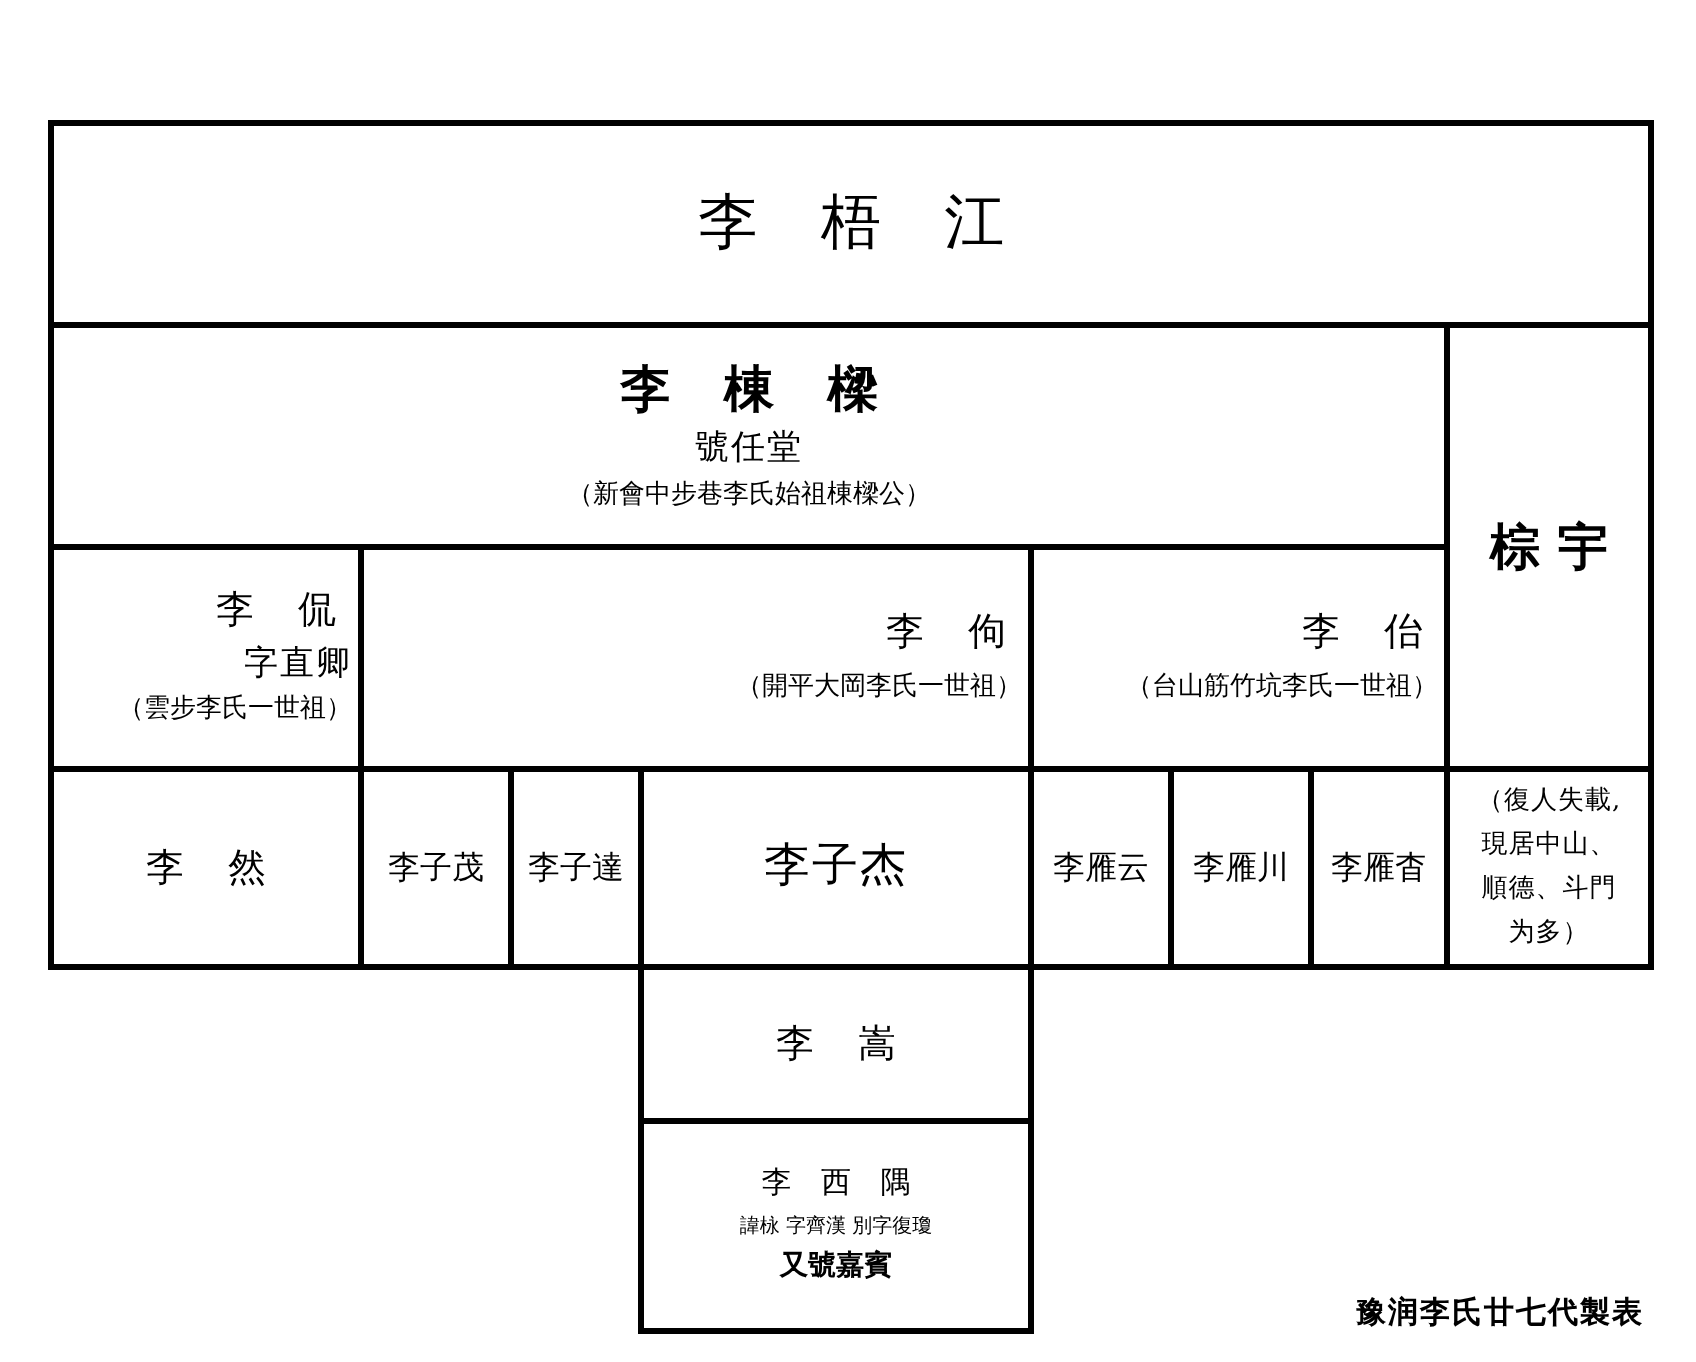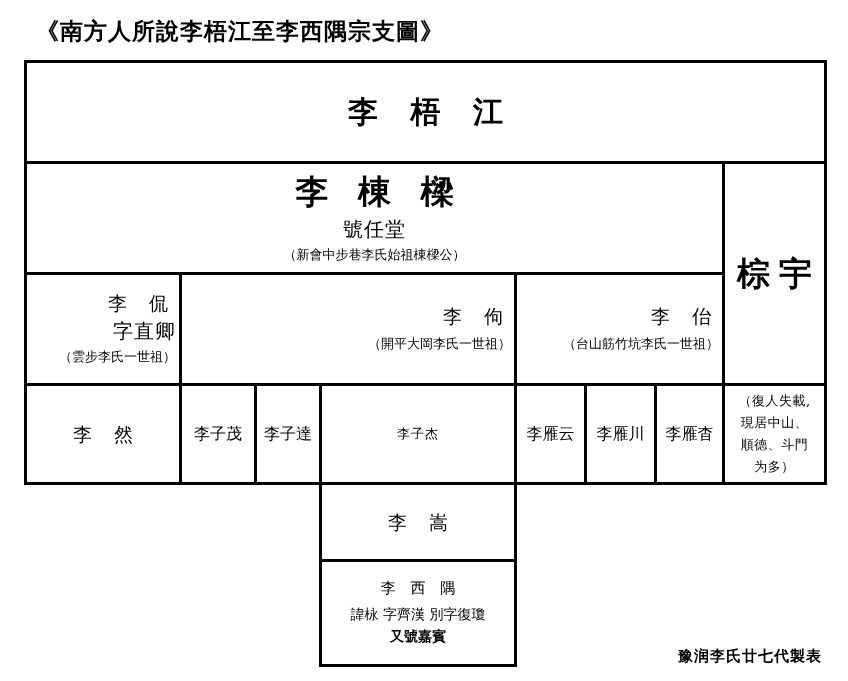--- a/index.html
+++ b/index.html
@@ -51,54 +51,54 @@
     padding: 2px 3px;
     background: #ffffff;
   }
   .tree-table td.empty-cell {
     border: none;
     background: transparent;
   }
 
   .name-xl {
     font-size: 30px;
-    font-weight: bold;
+    font-weight: normal;
     letter-spacing: 11px;
     line-height: 1.25;
     text-indent: 11px;
   }
   .name-lg {
-    font-size: 33px;
+    font-size: 25px;
     font-weight: bold;
     letter-spacing: 9px;
     line-height: 1.25;
     text-indent: 9px;
   }
   .name-md {
     font-size: 19px;
     font-weight: normal;
     letter-spacing: 8px;
     line-height: 1.3;
     text-indent: 8px;
   }
   .name-sm {
-    font-size: 13px;
+    font-size: 23px;
     letter-spacing: 1px;
     line-height: 1.3;
     white-space: nowrap;
   }
   .name-tight {
     font-size: 16px;
     letter-spacing: 0px;
     line-height: 1.3;
     white-space: nowrap;
     margin-left: 36px;
   }
   .sub-1 {
-    font-size: 20px;
+    font-size: 17px;
     line-height: 1.45;
     letter-spacing: 1px;
   }
   .sub-2 {
     font-size: 13px;
     line-height: 1.45;
     letter-spacing: 0px;
     white-space: nowrap;
   }
   .note-col {
@@ -129,21 +129,20 @@
     font-weight: bold;
     letter-spacing: 1px;
     white-space: nowrap;
   }
 </style>
 </head>
 <body>
 
 <div class="page">
 
-  <div class="chart-title">《南方人所說李梧江至李西隅宗支圖》</div>
 
   <table class="tree-table">
     <colgroup>
       <col style="width:155px">
       <col style="width:75px">
       <col style="width:65px">
       <col style="width:195px">
       <col style="width:70px">
       <col style="width:70px">
       <col style="width:68px">
@@ -217,21 +216,21 @@
       <td class="empty-cell"></td>
     </tr>
 
     <tr class="r6">
       <td class="empty-cell"></td>
       <td class="empty-cell"></td>
       <td class="empty-cell"></td>
       <td>
         <span class="cell-stack">
           <div class="name-sm" style="font-size:15px;letter-spacing:5px;text-indent:5px;">李 西 隅</div>
-          <div class="sub-2" style="font-size:14px;margin-top:5px;">諱栐  字齊漢  別字復瓊</div>
+          <div class="sub-2" style="font-size:10px;margin-top:5px;">諱栐  字齊漢  別字復瓊</div>
           <div class="sub-2" style="font-size:14px;font-weight:bold;">又號嘉賓</div>
         </span>
       </td>
       <td class="empty-cell"></td>
       <td class="empty-cell"></td>
       <td class="empty-cell"></td>
       <td class="empty-cell"></td>
     </tr>
   </tbody>
     </table>

